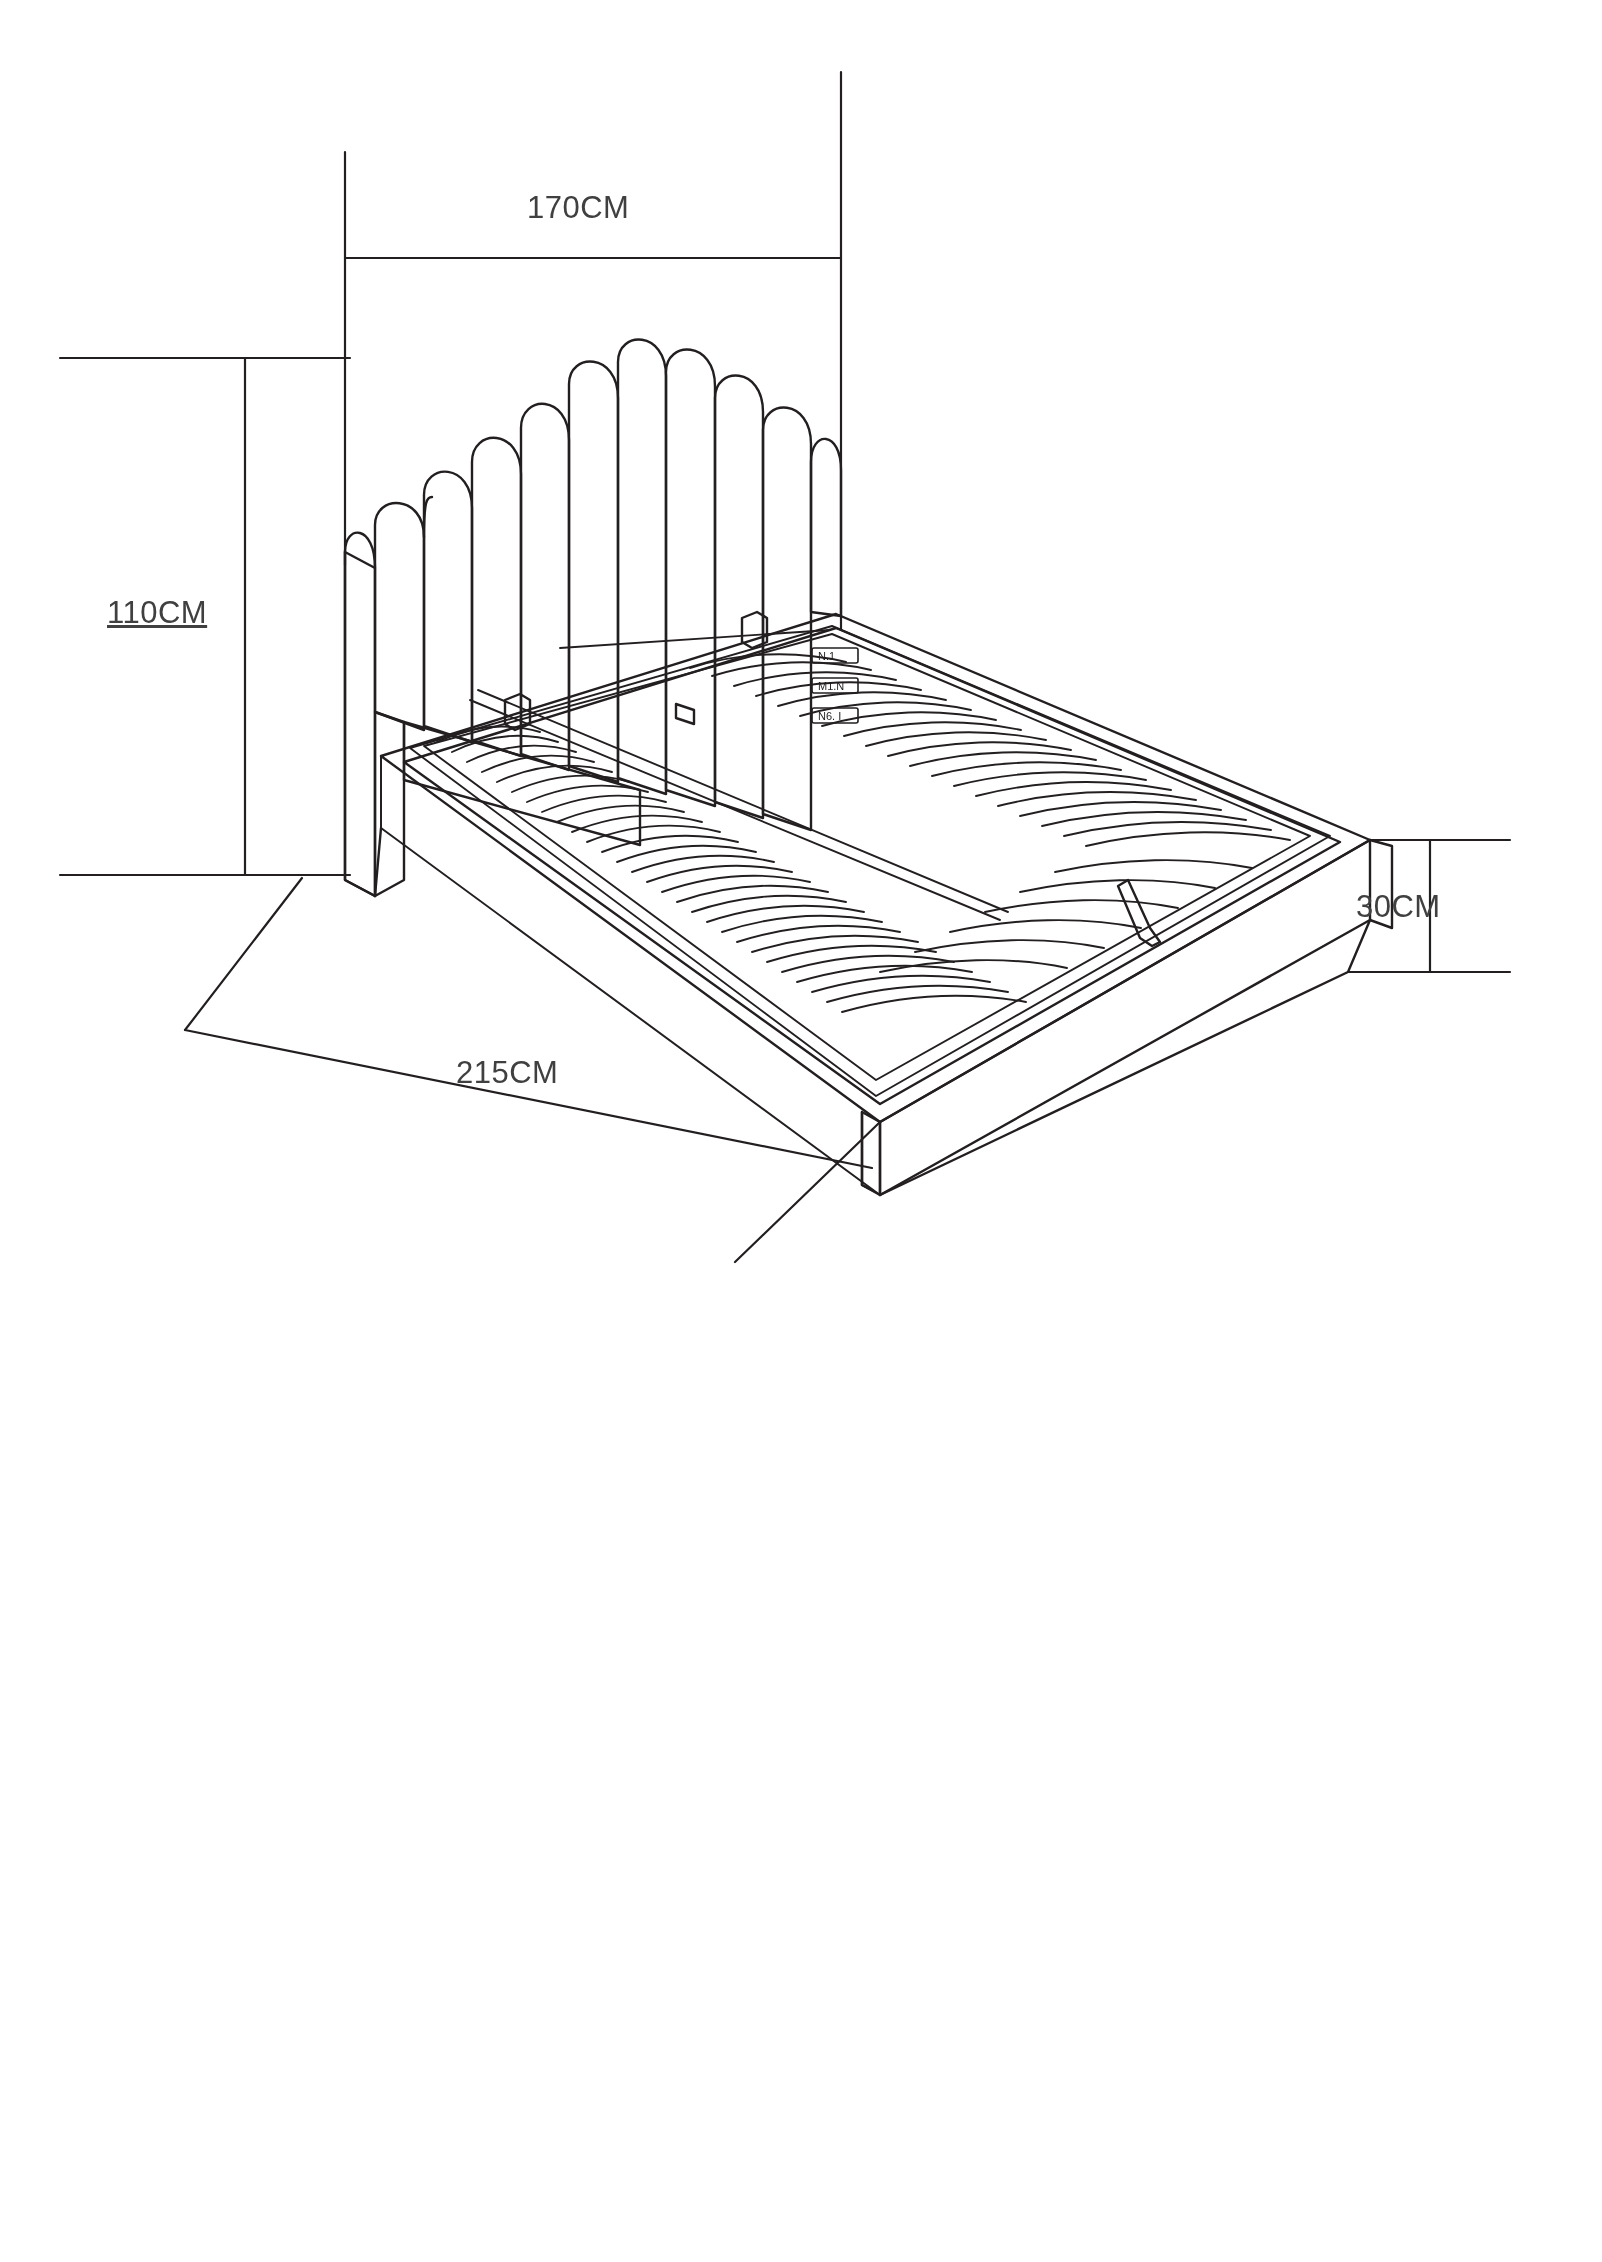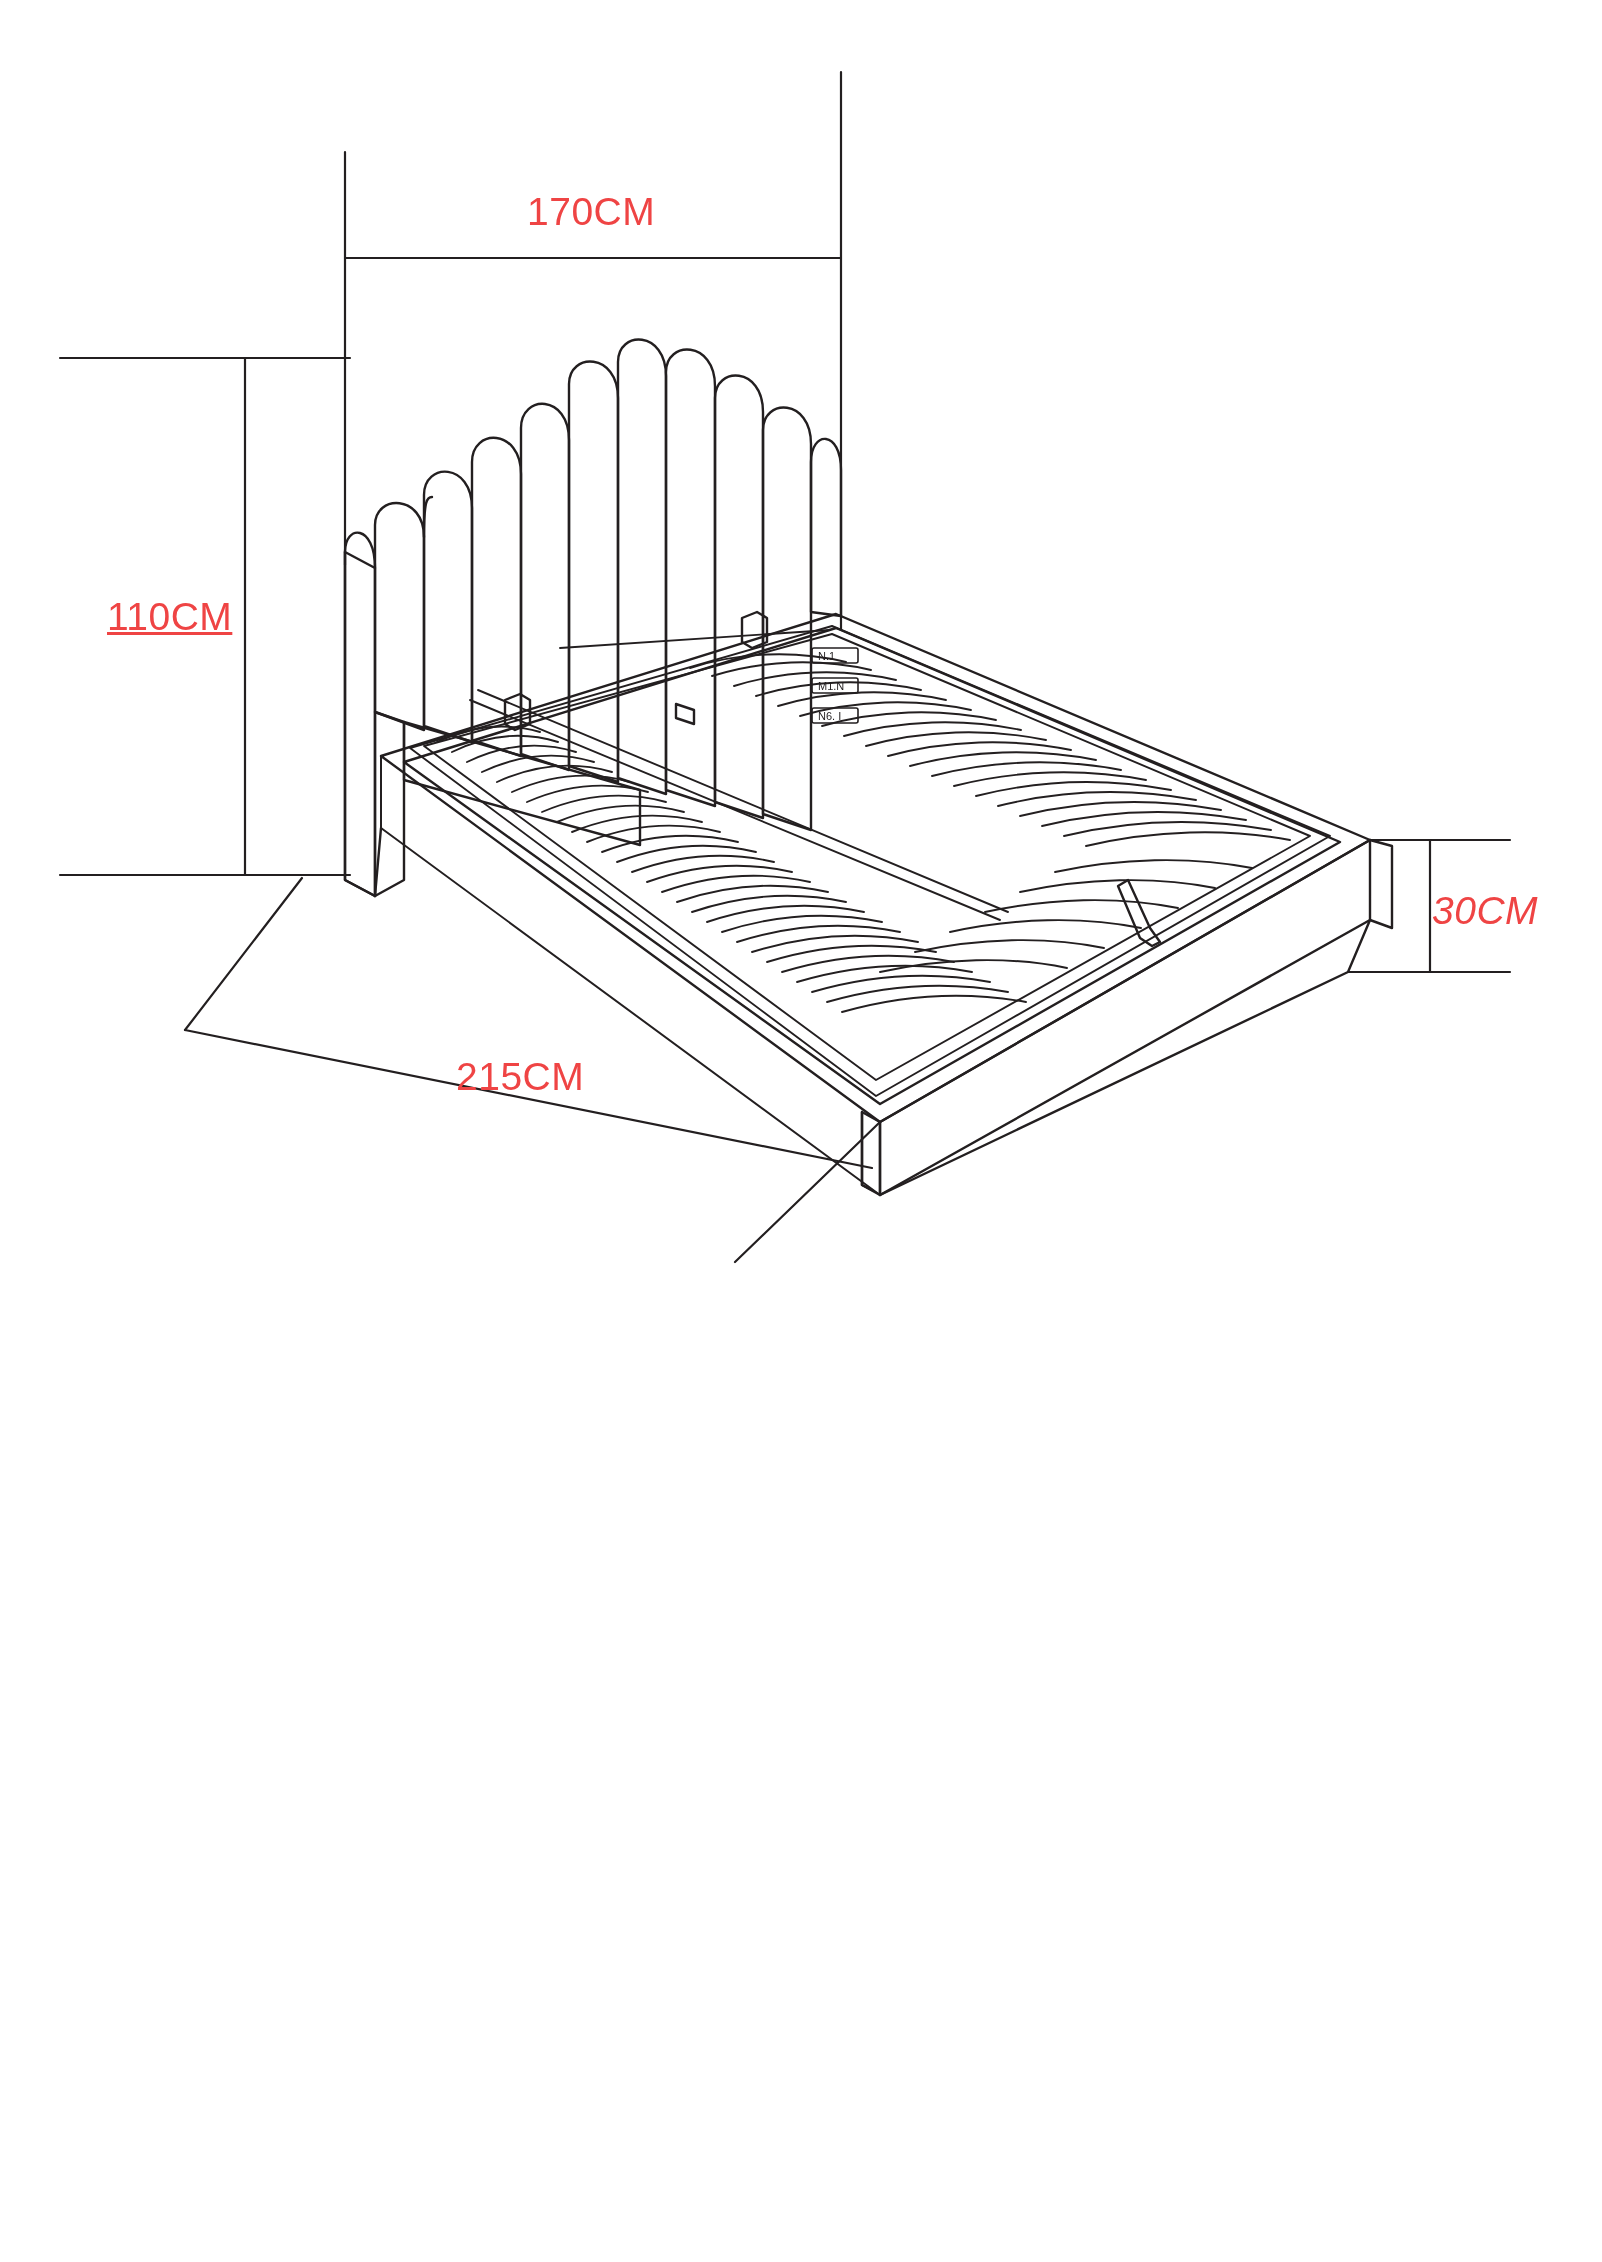--- a/index.html
+++ b/index.html
@@ -22,29 +22,29 @@
   #drawing {
     position: absolute;
     left: 0;
     top: 0;
     width: 1602px;
     height: 2262px;
   }
   .dim-label {
     position: absolute;
     font-family: "Liberation Sans", sans-serif;
-    font-size: 39px;
-    color: #ef4444;
+    font-size: 31px;
+    color: #404040;
     white-space: nowrap;
     letter-spacing: 0.5px;
   }
   #label-width  { left: 527px;  top: 190px; }
   #label-height { left: 107px;  top: 595px; text-decoration: underline; }
   #label-length { left: 456px;  top: 1055px; }
-  #label-depth  { left: 1432px; top: 889px; font-style: italic; }
+  #label-depth  { left: 1356px; top: 889px; }
 </style>
 </head>
 <body>
 
 <div id="sheet">
 
   <svg id="drawing" viewBox="0 0 1602 2262">
 
     <g fill="none" stroke="#231f20" stroke-width="2.4" stroke-linecap="round" stroke-linejoin="round">
 

